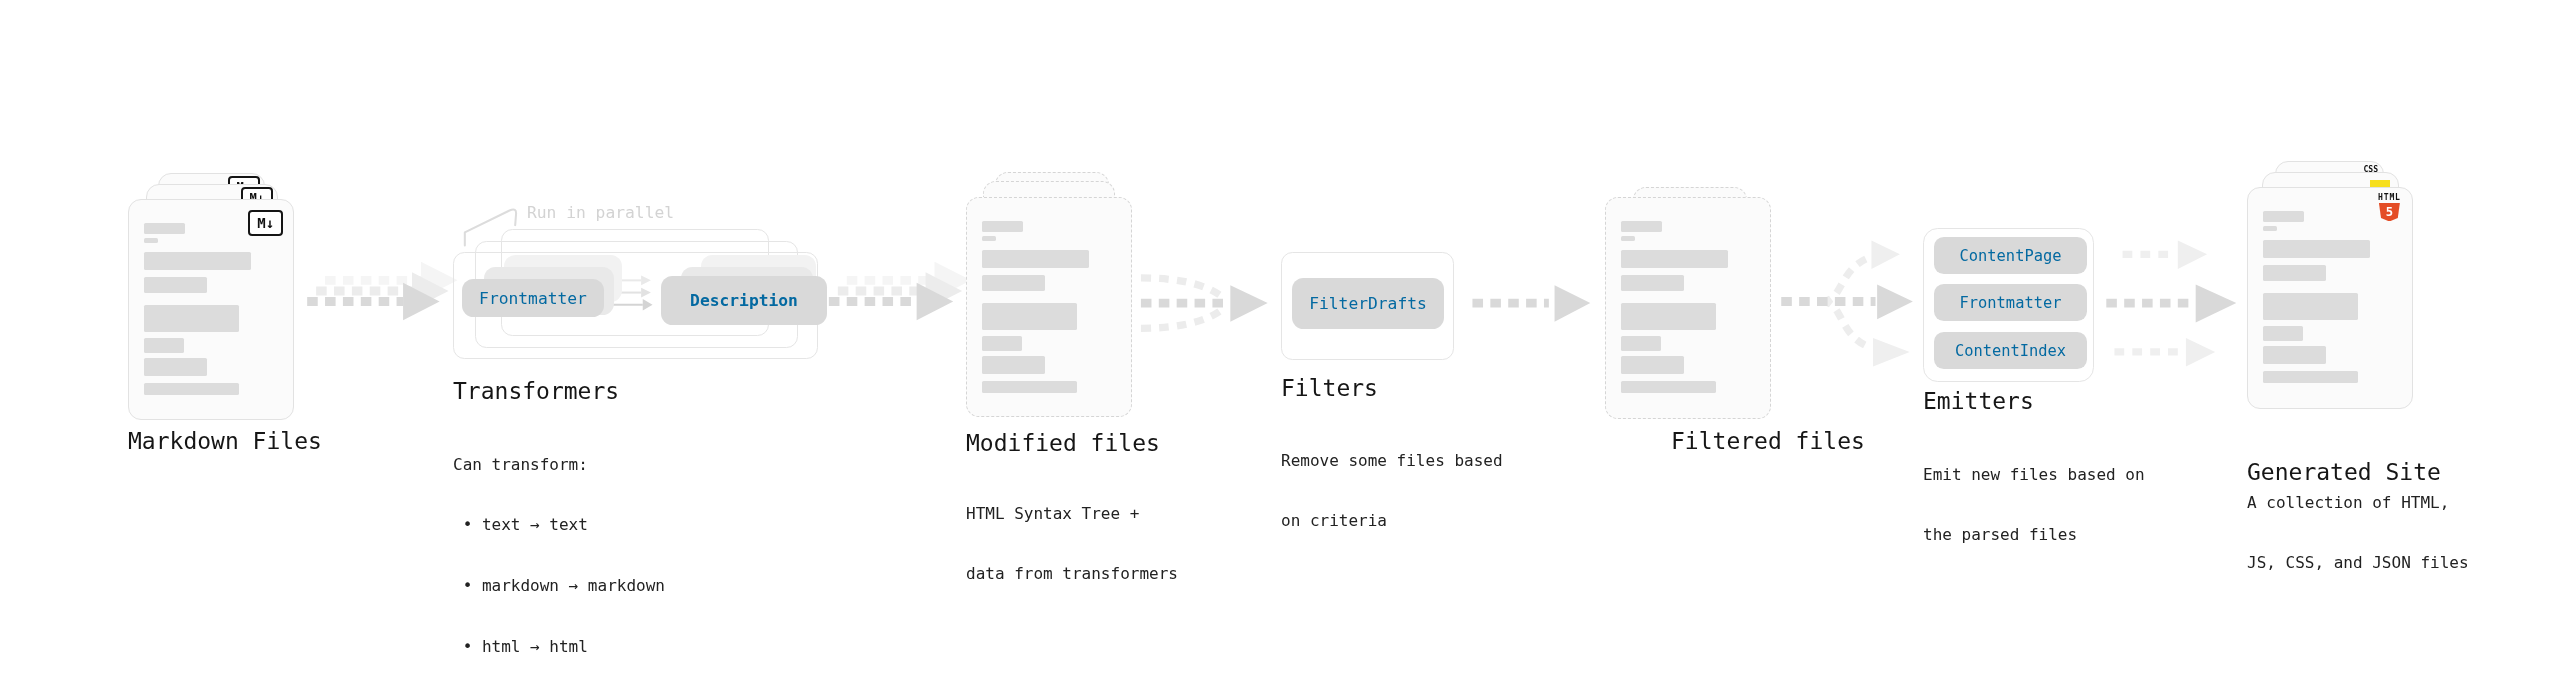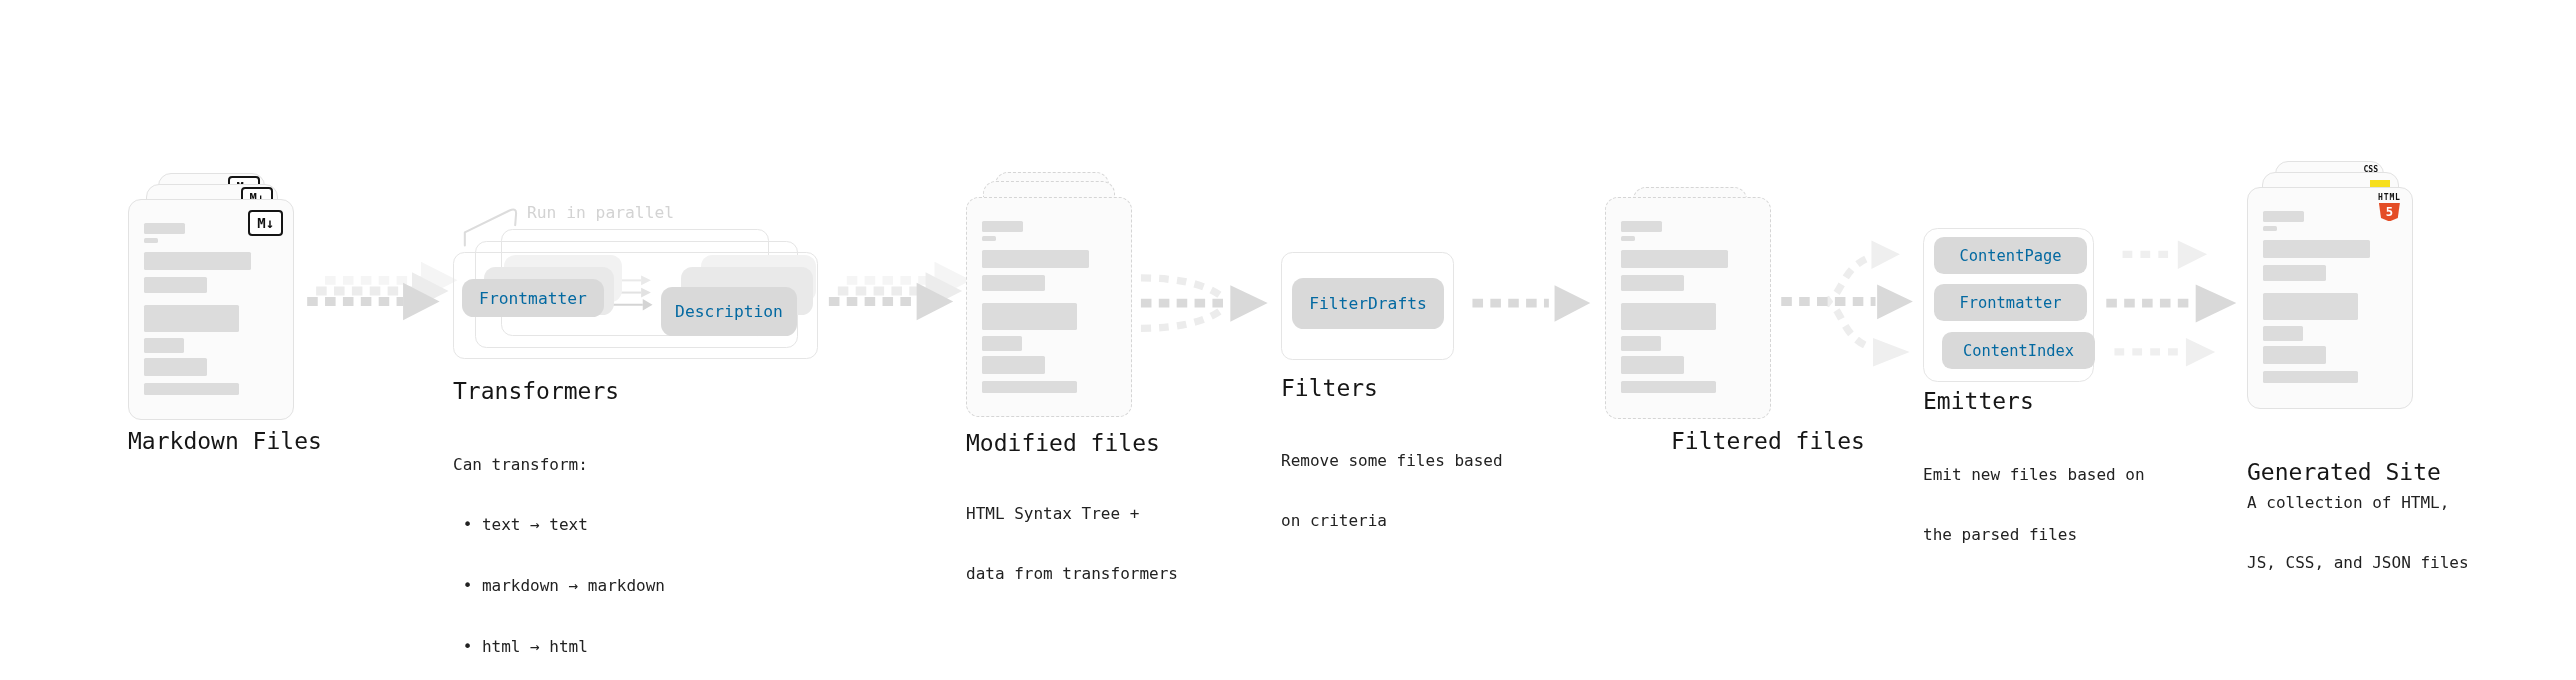--- a/index.html
+++ b/index.html
@@ -136,21 +136,21 @@
 
   <div class="note-label" style="left:527px;top:203px;">Run in parallel</div>
   <div class="obox" style="left:501px;top:229px;width:268px;height:107px;"></div>
   <div class="obox" style="left:475px;top:241px;width:323px;height:107px;"></div>
   <div class="obox" style="left:453px;top:252px;width:365px;height:107px;"></div>
   <div class="pill ghost2" style="left:504px;top:255px;width:118px;height:47px;"></div>
   <div class="pill ghost1" style="left:484px;top:267px;width:130px;height:48px;"></div>
   <div class="pill" style="left:462px;top:279px;width:142px;height:38px;">Frontmatter</div>
   <div class="pill ghost2" style="left:701px;top:255px;width:115px;height:47px;"></div>
   <div class="pill ghost1" style="left:681px;top:267px;width:132px;height:48px;"></div>
-  <div class="pill" style="left:661px;top:287px;width:136px;height:49px;">Description</div>
+  <div class="pill" style="left:661px;top:276px;width:166px;height:49px;font-weight:bold;">Description</div>
   <div class="stage-label" style="left:453px;top:379px;">Transformers</div>
   <div class="stage-desc" style="left:453px;top:414px;">
     <div>Can transform:</div>
     <div> • text → text</div>
     <div> • markdown → markdown</div>
     <div> • html → html</div>
   </div>
 
   <div class="doc dashed" style="left:995px;top:172px;width:114px;height:49px;"></div>
   <div class="doc dashed" style="left:983px;top:181px;width:132px;height:49px;"></div>
@@ -191,21 +191,21 @@
         <div class="bar" style="width: 30%; height: 14.6px; margin-top: 6.5px;"></div>
         <div class="bar" style="width: 47%; height: 18px; margin-top: 5.7px;"></div>
         <div class="bar" style="width: 71%; height: 12.2px; margin-top: 6.5px;"></div>
       </div>
   </div>
   <div class="stage-label" style="left:1671px;top:429px;">Filtered files</div>
 
   <div class="obox" style="left:1923px;top:228px;width:171px;height:154px;border-radius:14.6px;"></div>
   <div class="pill" style="left:1934px;top:237px;width:153px;height:37px;border-radius:9.8px;font-size:15.4px;">ContentPage</div>
   <div class="pill" style="left:1934px;top:284px;width:153px;height:37px;border-radius:9.8px;font-size:15.4px;">Frontmatter</div>
-  <div class="pill" style="left:1934px;top:332px;width:153px;height:37px;border-radius:9.8px;font-size:15.4px;margin-left:8px;">ContentIndex</div>
+  <div class="pill" style="left:1934px;top:332px;width:153px;height:37px;border-radius:9.8px;font-size:15.4px;">ContentIndex</div>
   <div class="stage-label" style="left:1923px;top:389px;">Emitters</div>
   <div class="stage-desc" style="left:1923px;top:424px;">
     <div>Emit new files based on</div>
     <div>the parsed files</div>
   </div>
 
   <div class="doc" style="left:2275px;top:161px;width:109px;height:57px;">
     <div class="css-badge">CSS</div>
   </div>
   <div class="doc" style="left:2262px;top:172px;width:137px;height:57px;">

